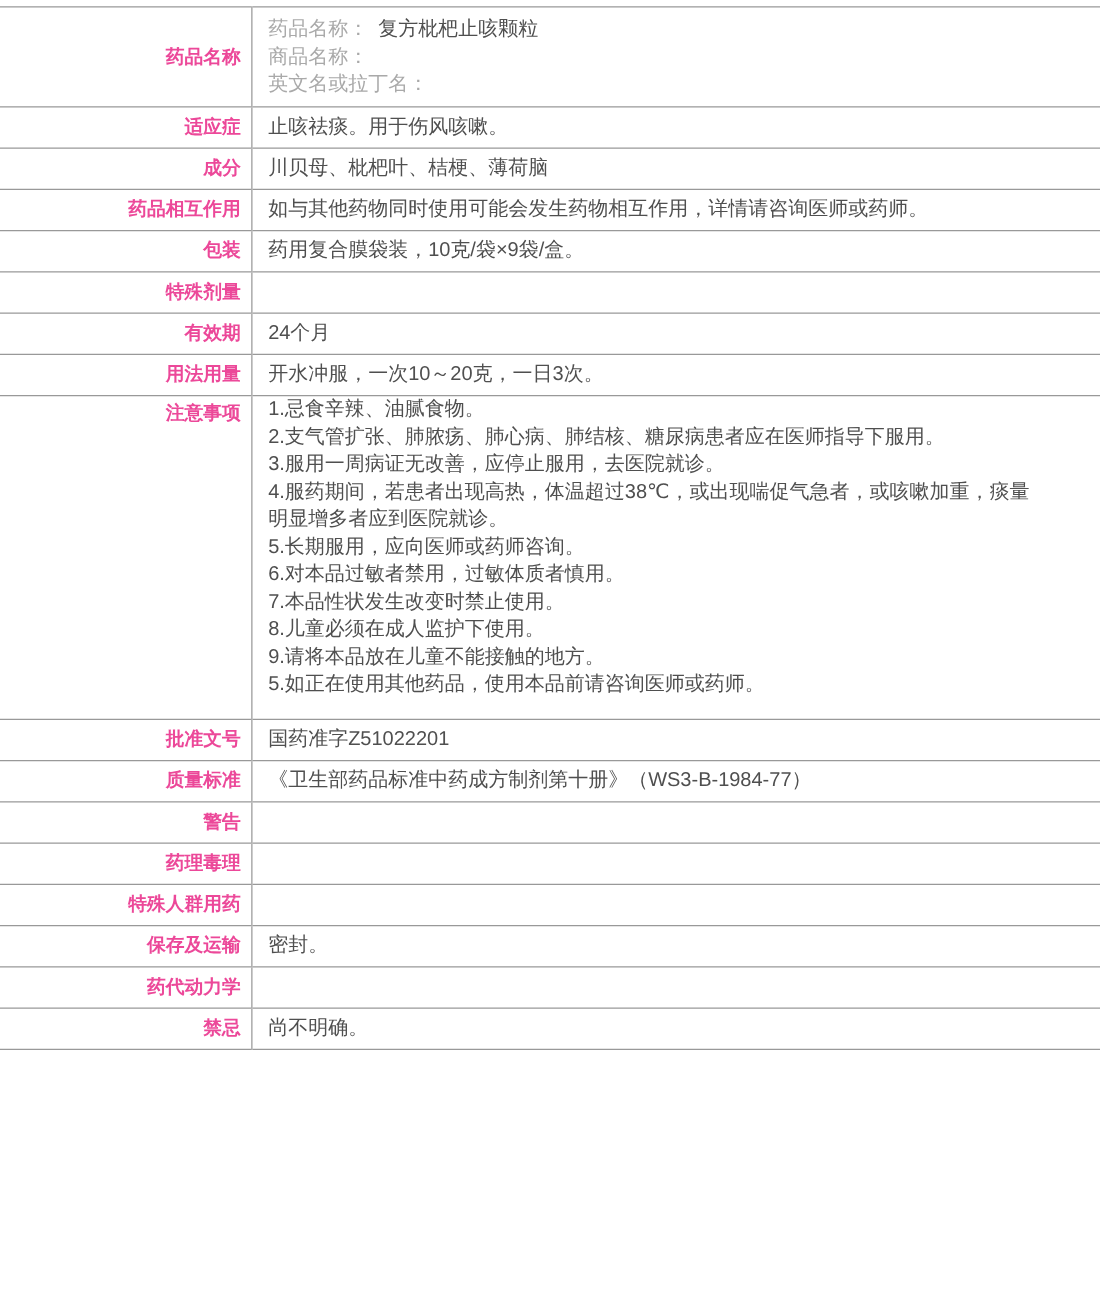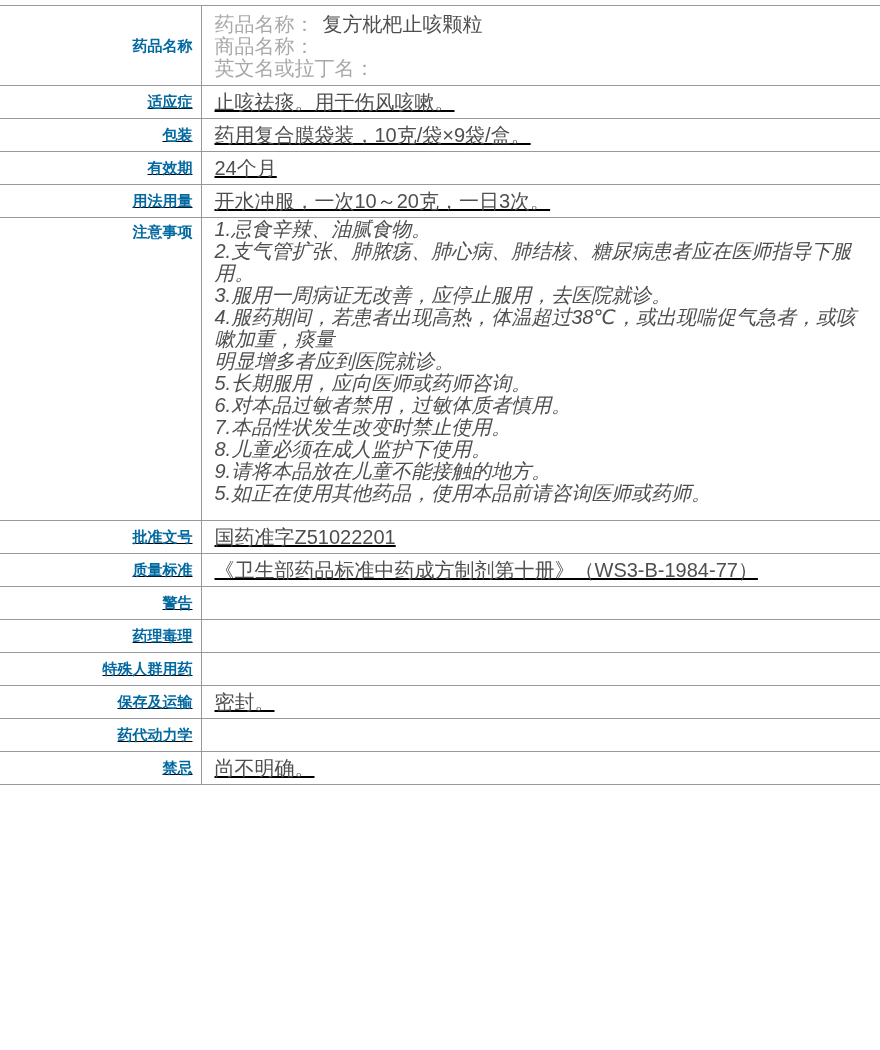--- a/index.html
+++ b/index.html
@@ -24,34 +24,34 @@
     border-bottom: 1px solid #999999;
   }
   .drug-table th {
     width: 201px;
     box-sizing: border-box;
     border-right: 1px solid #999999;
     text-align: right;
     vertical-align: middle;
     font-weight: bold;
     font-size: 15px;
-    color: #0369a1;
+    color: #ec4899;
     padding: 5px 8px 5px 0;
     line-height: 22px;
   }
   .drug-table td {
     vertical-align: middle;
-    font-size: 20px;
+    font-size: 16px;
     color: #4f4f4f;
     padding: 5px 10px 5px 13px;
     line-height: 22px;
   }
-  .drug-table tr.row-normal { height: 33px; text-decoration: underline; }
+  .drug-table tr.row-normal { height: 33px; }
   .drug-table tr.row-name   { height: 80px; }
-  .drug-table tr.row-notes td { padding-top: 0; padding-bottom: 16px; font-style: italic; }
+  .drug-table tr.row-notes td { padding-top: 0; padding-bottom: 16px; }
   .drug-table tr.row-notes th {
     vertical-align: top;
     padding-top: 3px;
   }
   .name-line { line-height: 22px; }
   .name-prefix { color: #a9a9a9; }
   .name-value  { color: #4f4f4f; margin-left: 8px; }
   .note-line { line-height: 22px; }
 </style>
 </head>
@@ -72,27 +72,39 @@
           <span class="name-prefix">英文名或拉丁名：</span><span class="name-value"></span>
         </div>
       </td>
     </tr>
 
     <tr class="row-normal">
       <th>适应症</th>
       <td>止咳祛痰。用于伤风咳嗽。</td>
     </tr>
 
+    <tr class="row-normal">
+      <th>成分</th>
+      <td>川贝母、枇杷叶、桔梗、薄荷脑</td>
+    </tr>
 
+    <tr class="row-normal">
+      <th>药品相互作用</th>
+      <td>如与其他药物同时使用可能会发生药物相互作用，详情请咨询医师或药师。</td>
+    </tr>
 
     <tr class="row-normal">
       <th>包装</th>
       <td>药用复合膜袋装，10克/袋×9袋/盒。</td>
     </tr>
 
+    <tr class="row-normal">
+      <th>特殊剂量</th>
+      <td></td>
+    </tr>
 
     <tr class="row-normal">
       <th>有效期</th>
       <td>24个月</td>
     </tr>
 
     <tr class="row-normal">
       <th>用法用量</th>
       <td>开水冲服，一次10～20克，一日3次。</td>
     </tr>

